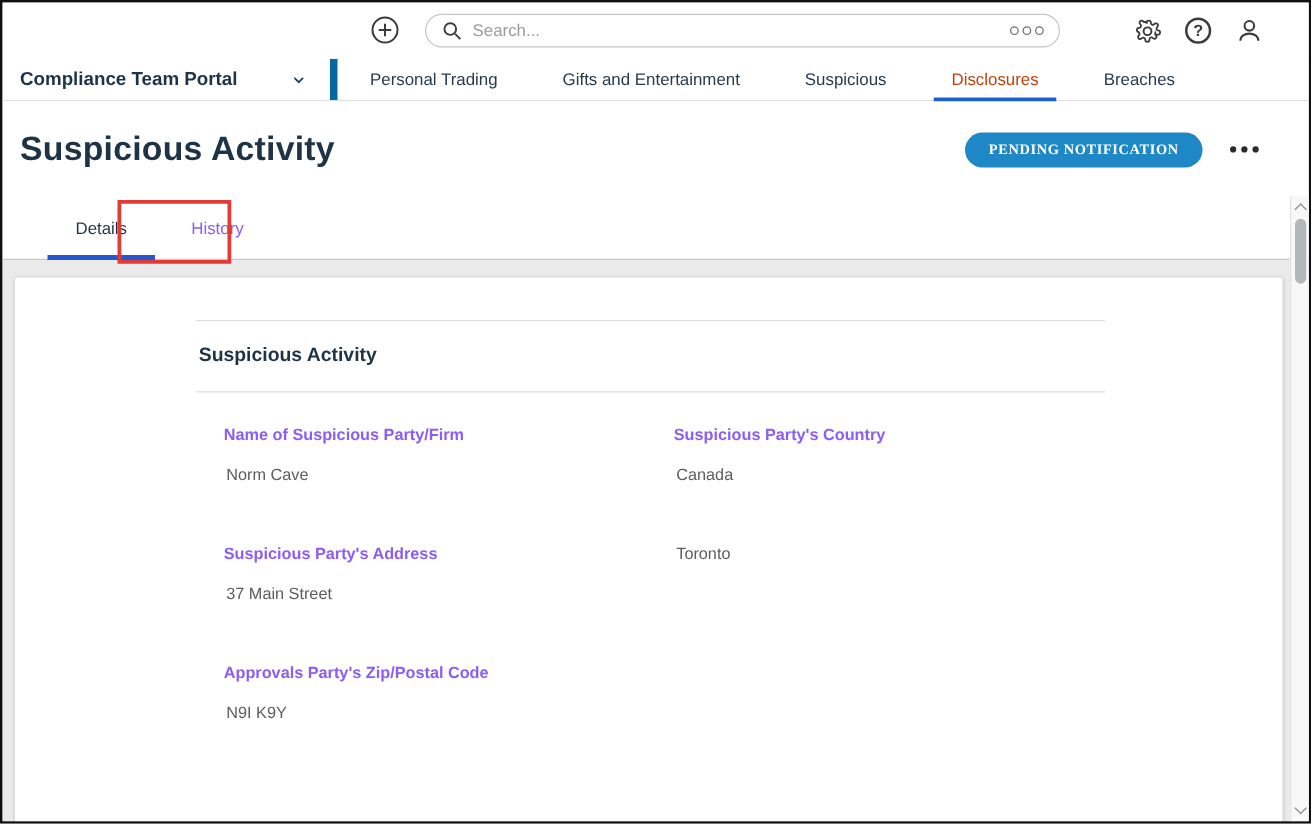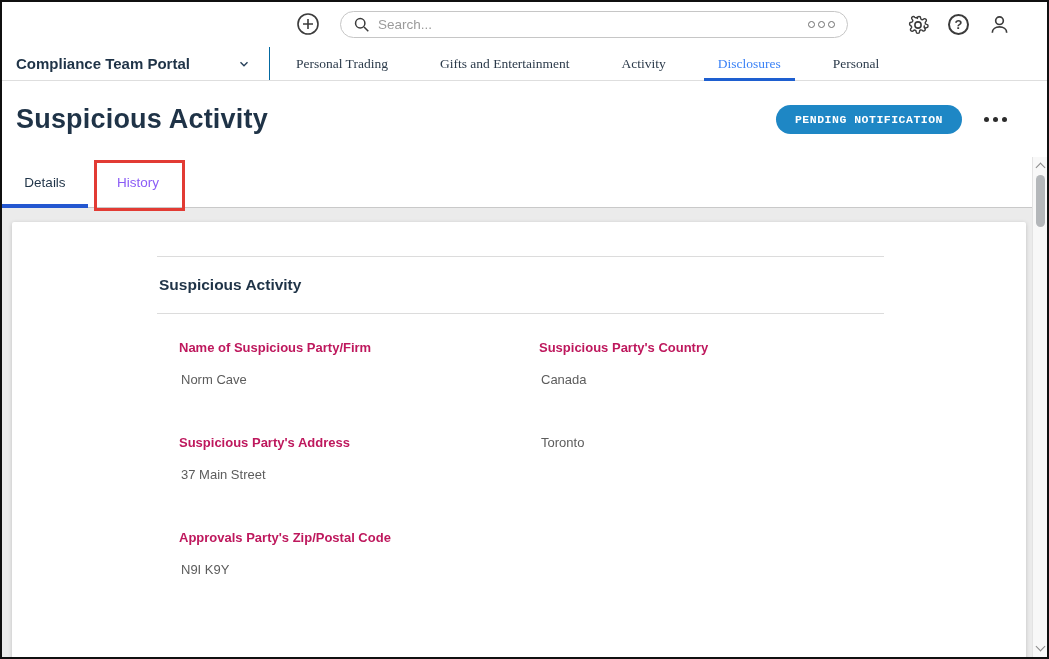--- a/index.html
+++ b/index.html
@@ -38,53 +38,53 @@
   .help-circle{
     width:21px; height:21px; border:2px solid #3b3b3b; border-radius:50%;
     display:flex; align-items:center; justify-content:center;
     font-size:13px; font-weight:bold; color:#3b3b3b;
   }
 
   
   .navrow{ display:flex; height:34px; flex:0 0 34px; border-bottom:1px solid #dedede; background:#fff; }
   .portal{
     width:268px; display:flex; align-items:center; justify-content:space-between;
-    padding:0 18px 0 14px; border-right:1px solid #0369a1; cursor:pointer;
+    padding:0 18px 0 14px; border-right:6px solid #0369a1; cursor:pointer;
   }
   .portal-label{ font-size:15px; font-weight:bold; color:#1f3347; }
   .nav-items{ flex:1; display:flex; align-items:stretch; }
   .nav-item{
     display:flex; align-items:center; padding:0 26px; font-size:13.5px;
-    color:#2b3a4a; position:relative; cursor:pointer; white-space:nowrap;font-family:Liberation Serif, serif;
-  }
-  .nav-item.active{ color:#3b82f6; }
+    color:#2b3a4a; position:relative; cursor:pointer; white-space:nowrap;
+  }
+  .nav-item.active{ color:#c2410c; }
   .nav-item.active::after{
     content:""; position:absolute; left:12px; right:12px; bottom:-1px;
     height:3px; background:#1e5fd0;
   }
 
   
   .pagehead{ height:77px; flex:0 0 77px; display:flex; align-items:center; padding:0 40px 0 14px; background:#fff; }
   .page-title{ font-size:27px; font-weight:bold; color:#1f3347; letter-spacing:.2px; }
   .head-right{ margin-left:auto; display:flex; align-items:center; gap:22px; }
   .status-pill{
     background:#1e87c5; color:#fff; font-size:11.5px; font-weight:bold;
     letter-spacing:.5px; padding:8px 19px; border-radius:16px; border:none;
-    font-family:Liberation Mono, monospace; cursor:pointer; white-space:nowrap;
+    font-family:Liberation Serif, serif; cursor:pointer; white-space:nowrap;
   }
   .dots{ display:flex; gap:4px; cursor:pointer; padding:4px 0; }
   .dots i{ display:block; width:5px; height:5px; border-radius:50%; background:#2b2b2b; }
 
   
   .tabsrow{ position:relative; height:50px; flex:0 0 50px; border-bottom:1px solid #c9c9c9; display:flex; background:#fff; }
   .tab{
     display:flex; align-items:center; justify-content:center; font-size:13.5px;
     color:#1f3347; cursor:pointer; position:relative;
   }
-  .tab-details{ width:86px; }
+  .tab-details{ width:86px;margin-left:36px; }
   .tab-details::after{
     content:""; position:absolute; left:0; right:0; bottom:-1px; height:4px; background:#2457d0;
   }
   .tab-history{ color:#8b5cf6; margin-left:6px; padding:0 23px; }
   .annotation{
     position:absolute; left:92px; top:2px; width:91px; height:51px;
     border:3px solid #e23b34; pointer-events:none; z-index:6;
   }
 
   
@@ -94,21 +94,21 @@
     background:#fff; box-shadow:0 1px 4px rgba(0,0,0,.18); border-radius:2px;
   }
   .card-col{ margin-left:145px; width:727px; padding-top:34px; }
   .divider{ border:none; border-top:1px solid #dcdcdc; height:0; }
   .section-title{ font-size:15.5px; font-weight:bold; color:#1f3347; padding:19px 2px; }
   .section-title.tight{ padding:19px 2px 12px 2px; }
   .fields{
     display:grid; grid-template-columns:360px auto; margin:26px 0 0 22px;
   }
   .field{ margin-bottom:48px; }
-  .field-label{ font-size:13px; font-weight:bold; color:#be185d; margin-bottom:17px; }
+  .field-label{ font-size:13px; font-weight:bold; color:#8b5cf6; margin-bottom:17px; }
   .field-value{ font-size:13px; color:#5c5c5c; padding-left:2px; }
 
   
   .scrollbar{
     position:absolute; top:155px; right:0; bottom:0; width:15px;
     background:#f8f8f8; border-left:1px solid #e3e3e3; z-index:10;
   }
   .sb-thumb{
     position:absolute; top:18px; left:3px; width:9px; height:52px;
     background:#b4b7ba; border-radius:5px; cursor:pointer;
@@ -178,23 +178,23 @@
       <span class="portal-label">Compliance Team Portal</span>
       <span>
         <svg width="14" height="14" viewBox="0 0 24 24" fill="none" stroke="#28415a" stroke-width="2.4">
           <path d="M6 9l6 6 6-6"></path>
         </svg>
       </span>
     </div>
     <div class="nav-items">
       <div class="nav-item">Personal Trading</div>
       <div class="nav-item">Gifts and Entertainment</div>
-      <div class="nav-item">Activity</div>
+      <div class="nav-item">Suspicious</div>
       <div class="nav-item active">Disclosures</div>
-      <div class="nav-item">Personal</div>
+      <div class="nav-item">Breaches</div>
     </div>
   </div>
 
   <div class="pagehead">
     <h1 class="page-title">Suspicious Activity</h1>
     <div class="head-right">
       <button class="status-pill">PENDING NOTIFICATION</button>
       <span class="dots">
           <i></i>
           <i></i>

